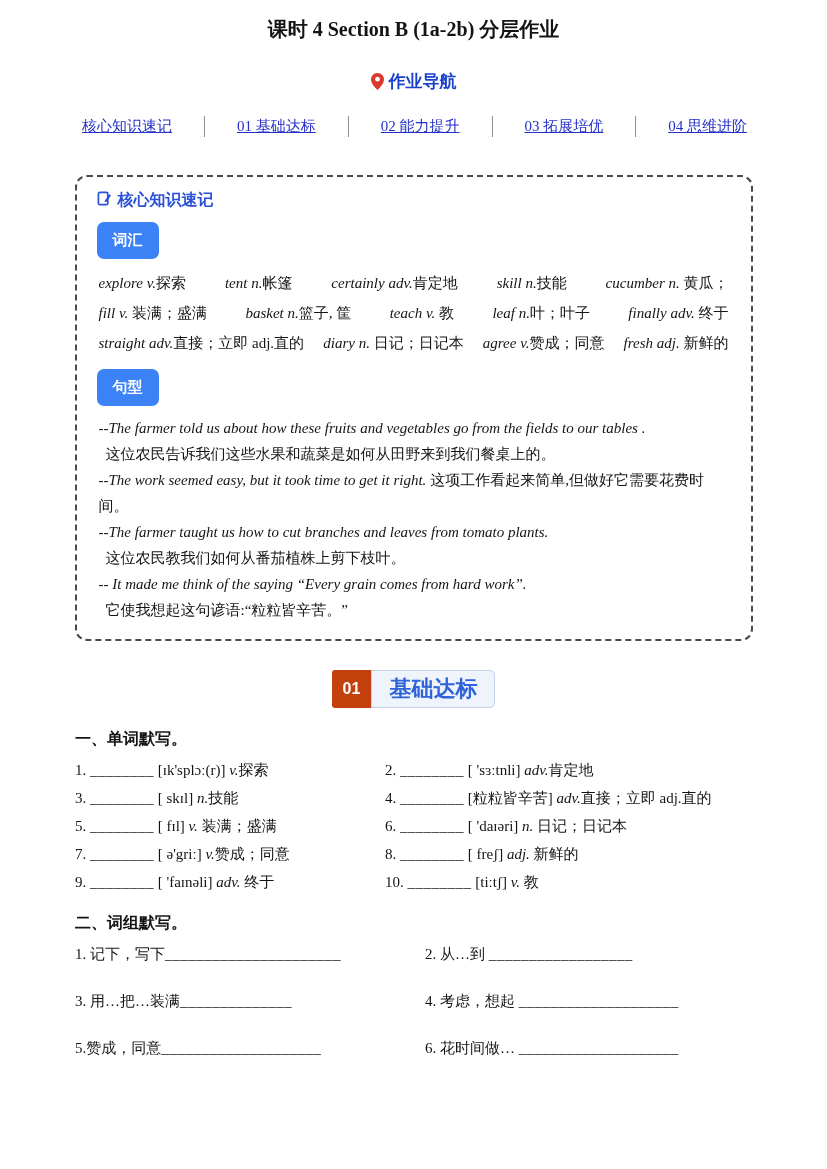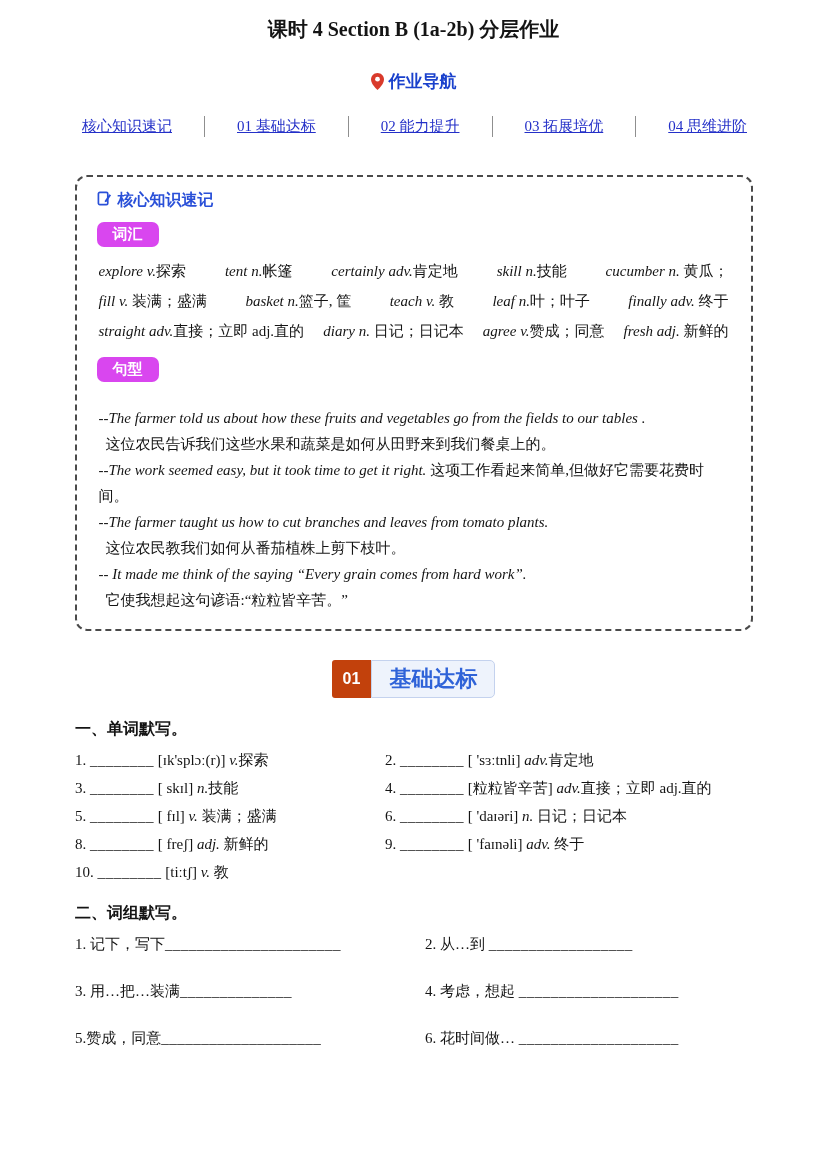--- a/index.html
+++ b/index.html
@@ -14,26 +14,26 @@
                 font-weight:bold; font-size:17px; color:#1a41cc; font-family:"Liberation Sans","DejaVu Sans",sans-serif; }
   .nav-header .pin { display:inline-flex; align-items:center; }
 
   .nav-row { display:flex; align-items:center; justify-content:space-between; margin:23px 80px 0 82px; }
   .nav-link { color:#2430c8; text-decoration:underline; font-size:15px; cursor:pointer; }
   .nav-sep { width:1px; height:21px; background:#8f8f8f; }
 
   .kbox { width:678px; margin:38px auto 0; border:2px dashed #4a4a4a; border-radius:12px; padding:13px 20px 16px; }
   .kbox-header { display:flex; align-items:center; gap:6px; color:#2a50d8; font-weight:bold; font-size:16px;
                  font-family:"Liberation Sans","DejaVu Sans",sans-serif; }
-  .pill { display:inline-block; background:#d946ef; color:#fff; font-weight:bold; font-size:15px;
-          font-family:"Liberation Sans","DejaVu Sans",sans-serif; padding:3px 16px; border-radius:7px; margin-top:11px; }
+  .pill { display:inline-block; background:#3b82f6; color:#fff; font-weight:bold; font-size:15px;
+          font-family:"Liberation Sans","DejaVu Sans",sans-serif; padding:9px 16px; border-radius:7px; margin-top:11px; }
   .vocab { margin-top:9px; padding:0 2px; }
   .vocab-row { display:flex; justify-content:space-between; line-height:30px; font-size:15px; }
   .vocab-item .en, .vocab-item .pos { font-style:italic; }
-  .sentences { margin-top:23px; font-size:15px; padding:0 2px; }
+  .sentences { margin-top:9px; font-size:15px; padding:0 2px; }
   .s-line { line-height:26px; }
   .s-line .en { font-style:italic; }
   .zh-line { padding-left:7px; }
 
   .badge-row { display:flex; justify-content:center; align-items:stretch; margin-top:29px; }
   .badge-num { background:#c2410c; color:#fff; font-weight:bold; font-size:16px; display:flex; align-items:center;
                font-family:"Liberation Sans","DejaVu Sans",sans-serif; padding:3px 11px; border-radius:3px 0 0 3px; }
   .badge-label { background:#eef3fc; border:1px solid #c4d2ee; color:#2f63d8; font-weight:bold; font-size:22px;
                  font-family:"Liberation Sans","DejaVu Sans",sans-serif; padding:3px 17px; border-radius:0 5px 5px 0; }
 
@@ -125,20 +125,21 @@
   </div>
 
   <div class="part-title">一、单词默写。</div>
   <div class="word-grid">
       <div class="w-item"><span class="num">1. </span><span class="blank">________</span><span class="phon"> [ɪk'splɔː(r)] </span><span class="pos-i">v.</span><span class="zh">探索</span></div>
       <div class="w-item"><span class="num">2. </span><span class="blank">________</span><span class="phon"> [ 'sɜːtnli] </span><span class="pos-i">adv.</span><span class="zh">肯定地</span></div>
       <div class="w-item"><span class="num">3. </span><span class="blank">________</span><span class="phon"> [ skɪl] </span><span class="pos-i">n.</span><span class="zh">技能</span></div>
       <div class="w-item"><span class="num">4. </span><span class="blank">________</span><span class="phon"> [粒粒皆辛苦] </span><span class="pos-i">adv.</span><span class="zh">直接；立即 adj.直的</span></div>
       <div class="w-item"><span class="num">5. </span><span class="blank">________</span><span class="phon"> [ fɪl] </span><span class="pos-i">v.</span><span class="zh"> 装满；盛满</span></div>
       <div class="w-item"><span class="num">6. </span><span class="blank">________</span><span class="phon"> [ 'daɪəri] </span><span class="pos-i">n.</span><span class="zh"> 日记；日记本</span></div>
+      <div class="w-item"><span class="num">7. </span><span class="blank">________</span><span class="phon"> [ ə'griː] </span><span class="pos-i">v.</span><span class="zh">赞成；同意</span></div>
       <div class="w-item"><span class="num">8. </span><span class="blank">________</span><span class="phon"> [ freʃ] </span><span class="pos-i">adj.</span><span class="zh"> 新鲜的</span></div>
       <div class="w-item"><span class="num">9. </span><span class="blank">________</span><span class="phon"> [ 'faɪnəli] </span><span class="pos-i">adv.</span><span class="zh"> 终于</span></div>
       <div class="w-item"><span class="num">10. </span><span class="blank">________</span><span class="phon"> [tiːtʃ] </span><span class="pos-i">v.</span><span class="zh"> 教</span></div>
     </div>
 
   <div class="part-title">二、词组默写。</div>
   <div class="phrase-grid">
       <div class="p-item"><span class="num">1. </span><span class="zh">记下，写下</span><span class="blank">______________________</span></div>
       <div class="p-item"><span class="num">2. </span><span class="zh">从…到 </span><span class="blank">__________________</span></div>
       <div class="p-item"><span class="num">3. </span><span class="zh">用…把…装满</span><span class="blank">______________</span></div>

